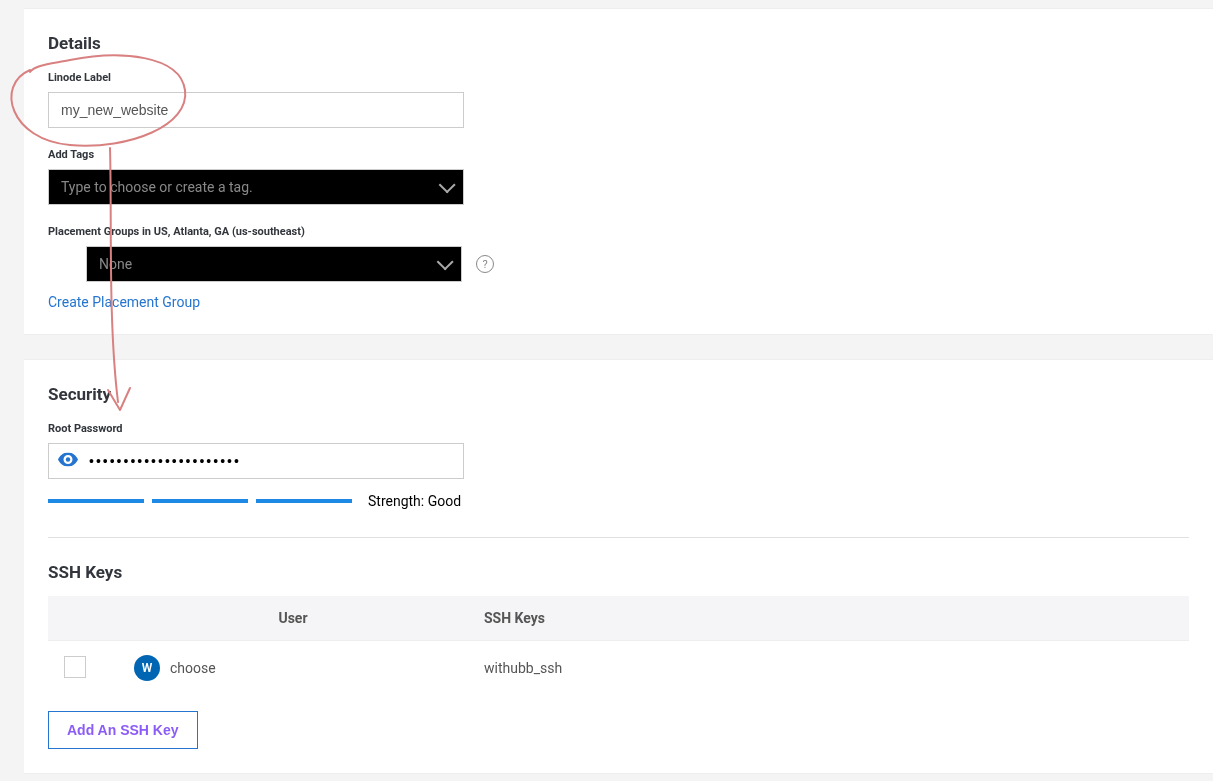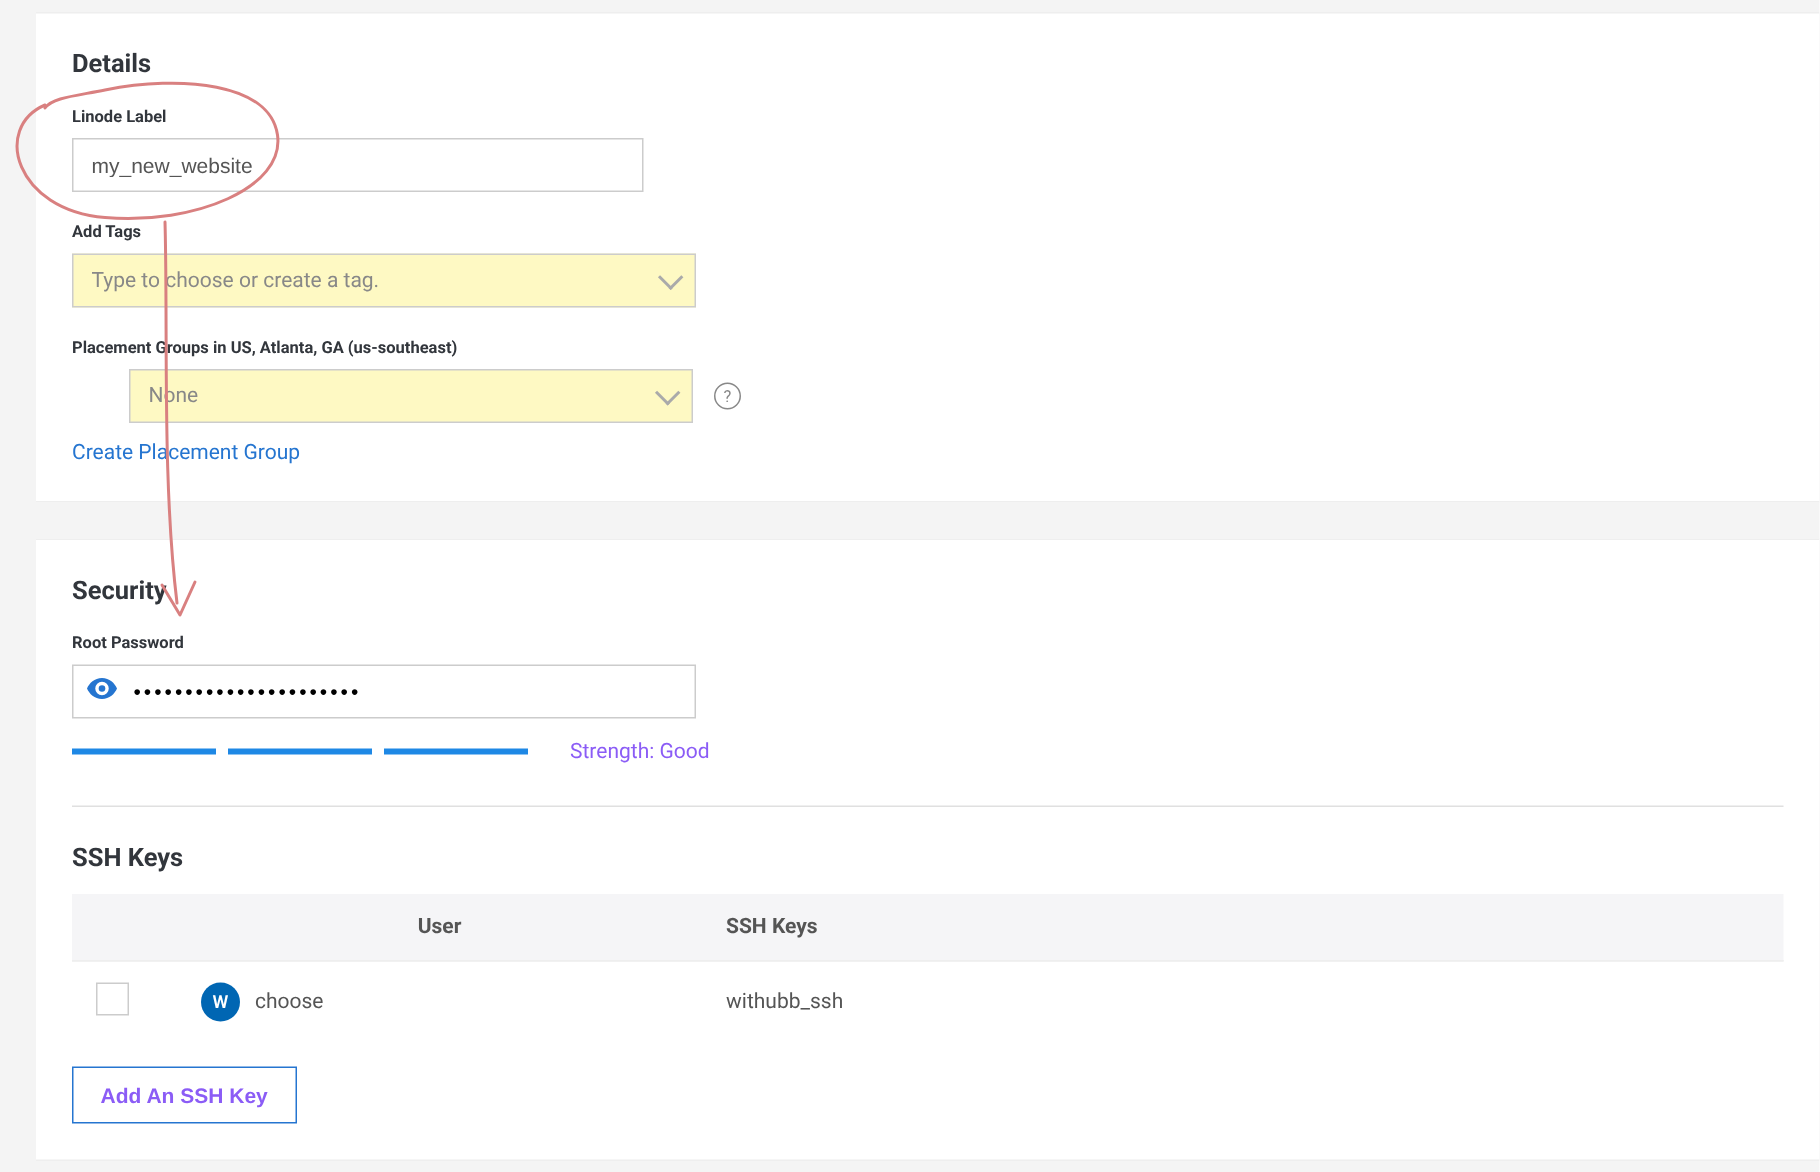--- a/index.html
+++ b/index.html
@@ -39,37 +39,37 @@
       color: #32363c;
     }
     .field-label {
       font-size: 11px;
       font-weight: 700;
       color: #32363c;
       margin-bottom: 8px;
       display: block;
     }
     .text-input {
-      width: 381px;
+      width: 416px;
       height: 36px;
       border: 1px solid #ccc;
       padding: 0 12px;
       font-size: 14px;
       color: #555;
       background: #fff;
       outline: none;
     }
     .select-box {
       width: 416px;
       height: 36px;
       border: 1px solid #ccc;
       padding: 0 12px;
       font-size: 14px;
       color: #888;
-      background: #fef9c3;
+      background: #000000;
       display: flex;
       align-items: center;
       justify-content: space-between;
       cursor: pointer;
     }
     .select-box.narrow {
       width: 376px;
     }
     .chevron {
       width: 12px;
@@ -135,22 +135,22 @@
       gap: 8px;
       margin-top: 14px;
     }
     .strength-bar {
       width: 96px;
       height: 4px;
       background: #1e88e5;
     }
     .strength-label {
       font-size: 14px;
-      color: #8b5cf6;
-      margin-left: 20px;
+      color: #000000;
+      margin-left: 8px;
     }
     hr.divider {
       border: none;
       border-top: 1px solid #e0e0e0;
       margin: 28px 0 0 0;
     }
     .ssh-table {
       width: 100%;
       border-collapse: collapse;
       margin-top: 4px;

